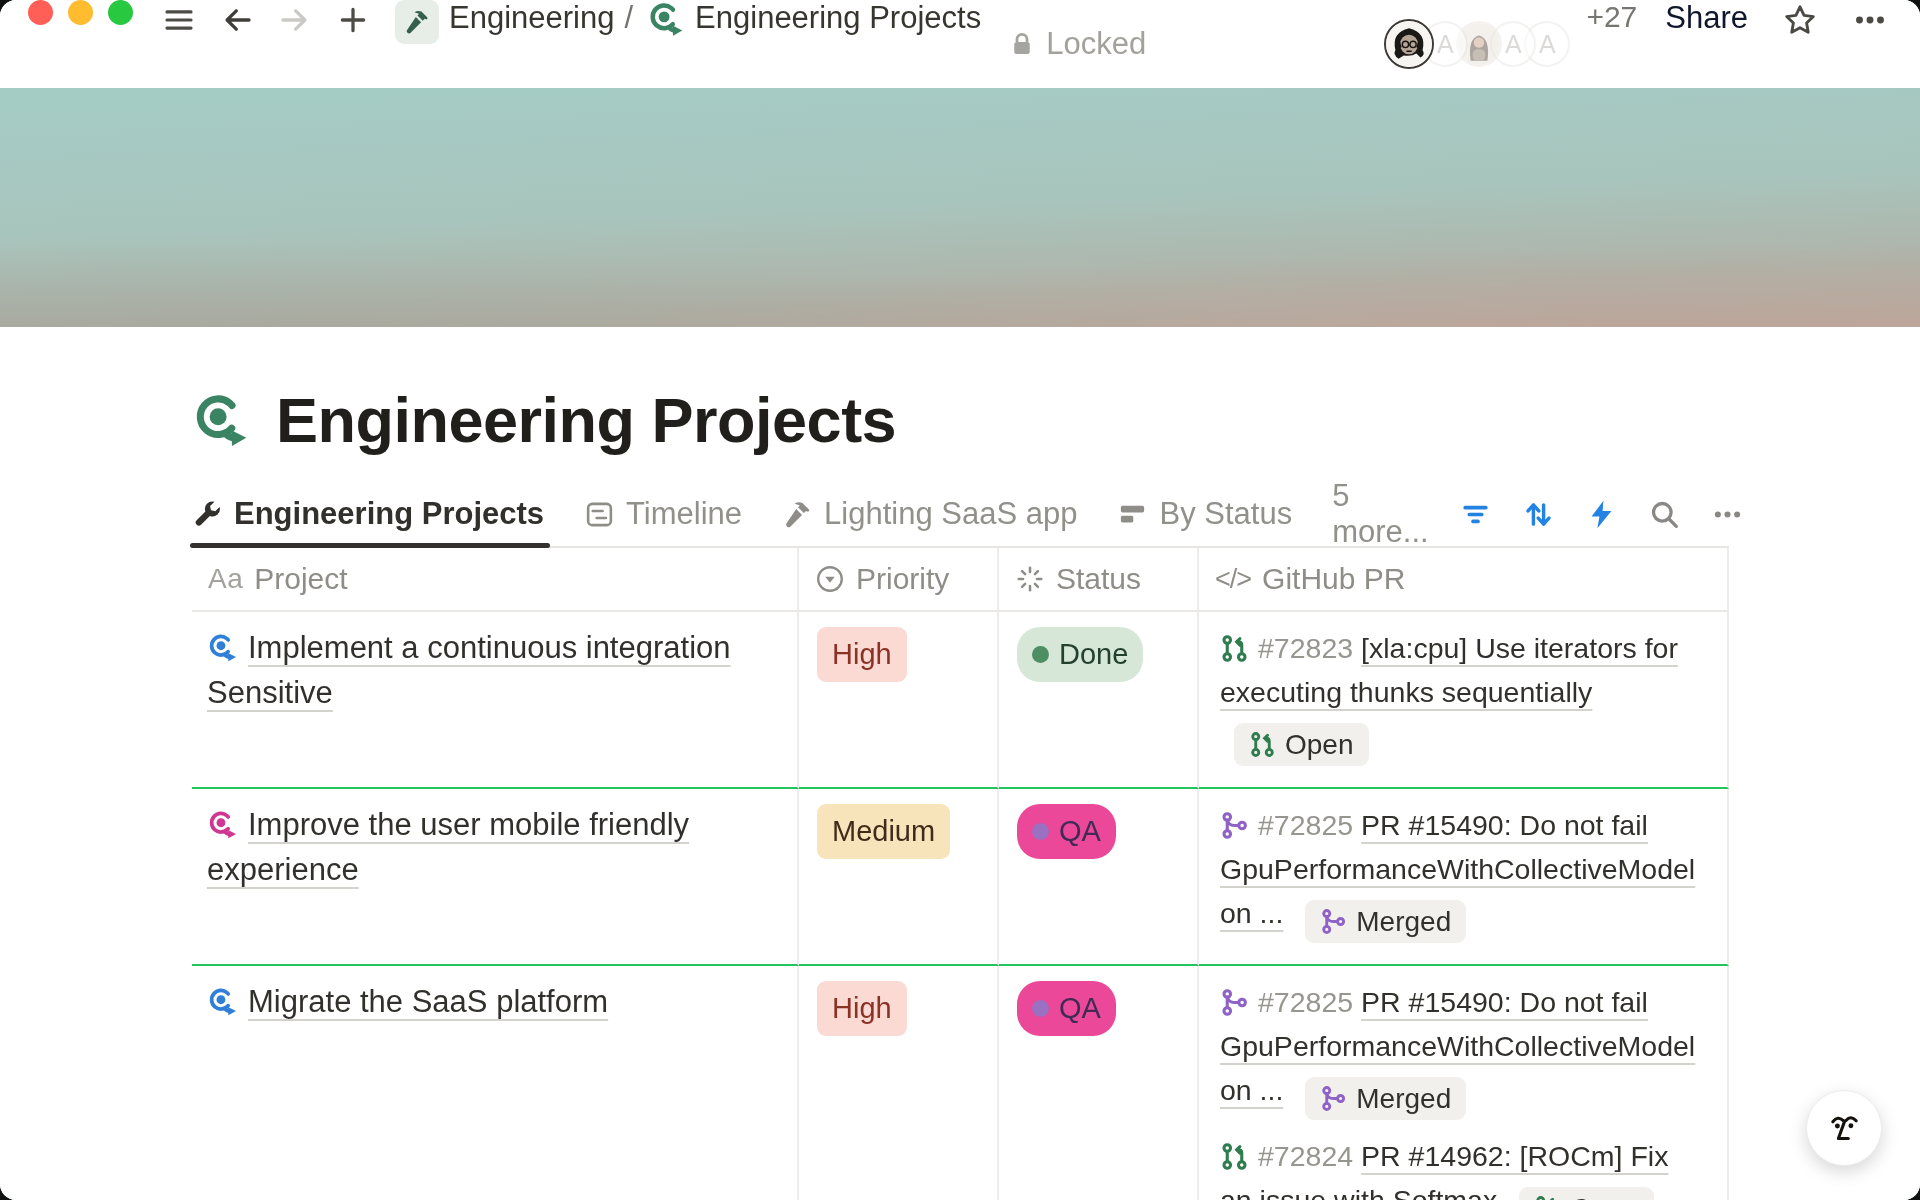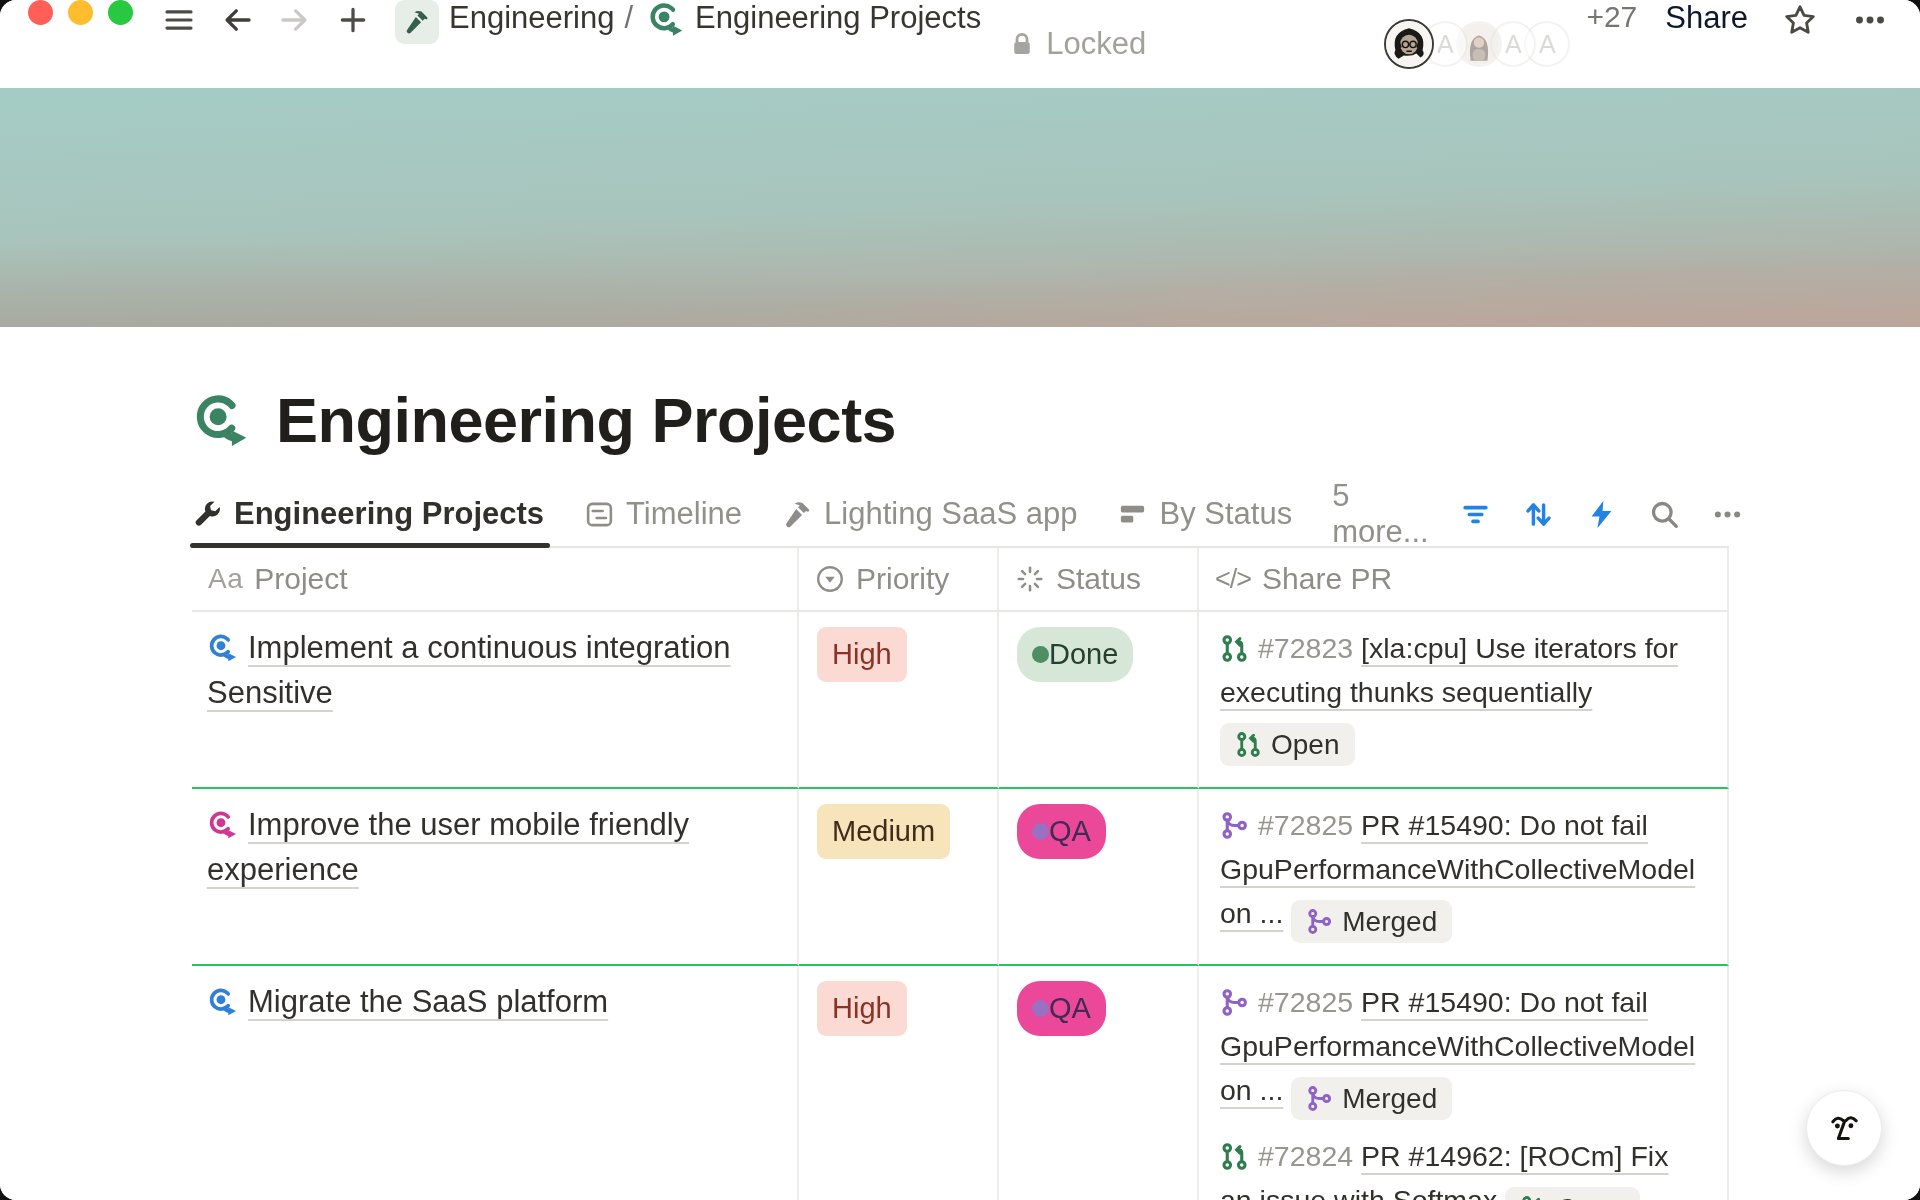--- a/index.html
+++ b/index.html
@@ -69,32 +69,32 @@
   .h-cell,.cell{border-right:2px solid #edecea;}
   .h-cell:first-child,.cell.c-project{border-left:none;}
   .cell{border-bottom:2px solid #22c55e;overflow:hidden;}
   .c-project{padding:13px 42px 10px 15px;font-size:31px;line-height:45px;color:#32302c;font-weight:500;}
   .row-icon{display:inline-block;width:31px;height:31px;vertical-align:-5px;margin-right:10px;}
   .link-underline{text-decoration:underline;text-decoration-color:#d4d2cc;text-decoration-thickness:2px;text-underline-offset:7px;cursor:pointer;}
   .c-priority,.c-status{padding:15px 14px 10px 18px;}
   .pill{display:inline-flex;align-items:center;height:55px;padding:0 15px;border-radius:9px;font-size:29px;font-weight:500;}
   .pill.high{background:#fadad3;color:#8a3226;}
   .pill.medium{background:#f8e4ba;color:#402c1b;}
-  .pill.round{border-radius:23px;}
+  .pill.round{border-radius:23px;gap:10px;}
   .pill.done{background:#d6e7d8;color:#24402e;}
   .pill.qa{background:#ec4899;color:#3f2b54;}
   .dot{width:17px;height:17px;border-radius:50%;flex:0 0 auto;}
   .dot.g{background:#4d8f62;}.dot.p{background:#9a70c2;}
   .c-pr{padding:14px 32px 10px 21px;font-size:28.5px;line-height:44px;color:#32302c;}
   .pr-entry{margin-bottom:14px;}
   .pr-entry:last-child{margin-bottom:0;}
   .pr-icon{display:inline-block;width:29px;height:29px;vertical-align:-5px;margin-right:9px;}
   .pr-num{color:#97958f;margin-right:8px;}
   .pr-link{font-weight:500;text-decoration:underline;text-decoration-color:#d4d2cc;text-decoration-thickness:2px;text-underline-offset:7px;cursor:pointer;}
-  .state-pill{display:inline-flex;align-items:center;gap:9px;height:43px;padding:0 15px;border-radius:9px;
+  .state-pill{display:inline-flex;align-items:center;gap:9px;height:43px;padding:0 15px;margin-left:14px;border-radius:9px;
     background:#f1f0ed;color:#32302c;font-weight:500;font-size:28px;vertical-align:-12px;cursor:pointer;}
   .state-pill svg{width:27px;height:27px;}
   .r1 .cell{ }
   .t-row .cell{min-height:150px;}
   .t-row.r3 .cell{min-height:230px;}
 
   
   .ai-fab{position:absolute;right:38px;bottom:34px;width:76px;height:76px;border-radius:50%;background:#fff;border:1px solid #ececea;
     box-shadow:0 6px 18px rgba(0,0,0,.16);display:flex;align-items:center;justify-content:center;cursor:pointer;}
   .ai-fab svg{width:46px;height:46px;}
@@ -297,21 +297,21 @@
                 <path d="M14 24.5 V20.5"></path>
                 <path d="M6.6 21.4 L9.4 18.6"></path>
                 <path d="M3.5 14 H7.5"></path>
                 <path d="M6.6 6.6 L9.4 9.4"></path>
               </g>
             </svg>
           <span>Status</span>
         </div>
         <div class="h-cell">
           <span class="h-code">&lt;/&gt;</span>
-          <span>Share PR</span>
+          <span>GitHub PR</span>
         </div>
       </div>
 
       <div class="t-row r1">
         <div class="cell c-project">
           <span class="row-icon">
             <svg viewBox="0 0 28 28">
                 <circle cx="12.6" cy="12.4" r="8.4" fill="none" stroke="#2f80d6" stroke-width="3.4" stroke-dasharray="41 13" stroke-linecap="round" transform="rotate(40 12.6 12.4)"></circle>
                 <circle cx="12.6" cy="12.4" r="4" fill="#2f80d6"></circle>
                 <path d="M15 19.2 Q17 22.6 20.8 22.8" fill="none" stroke="#2f80d6" stroke-width="3.2"></path>

